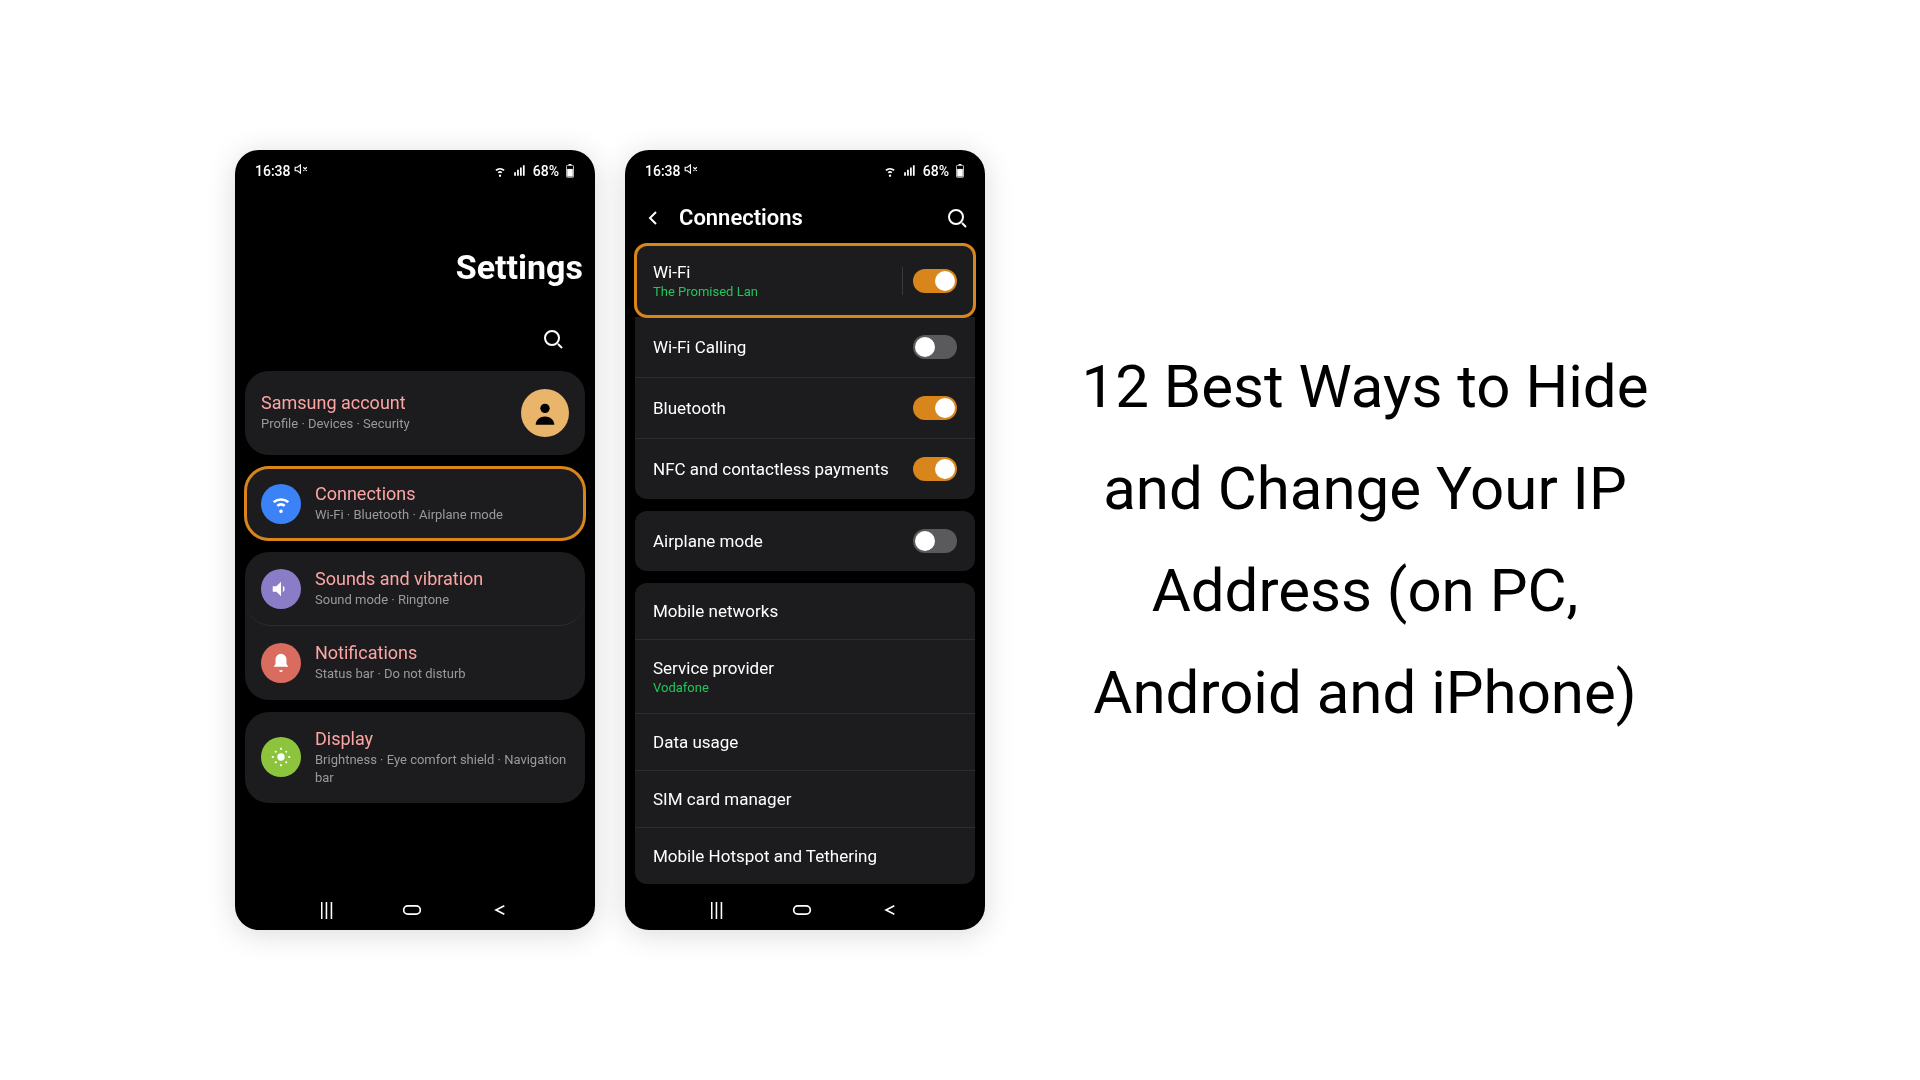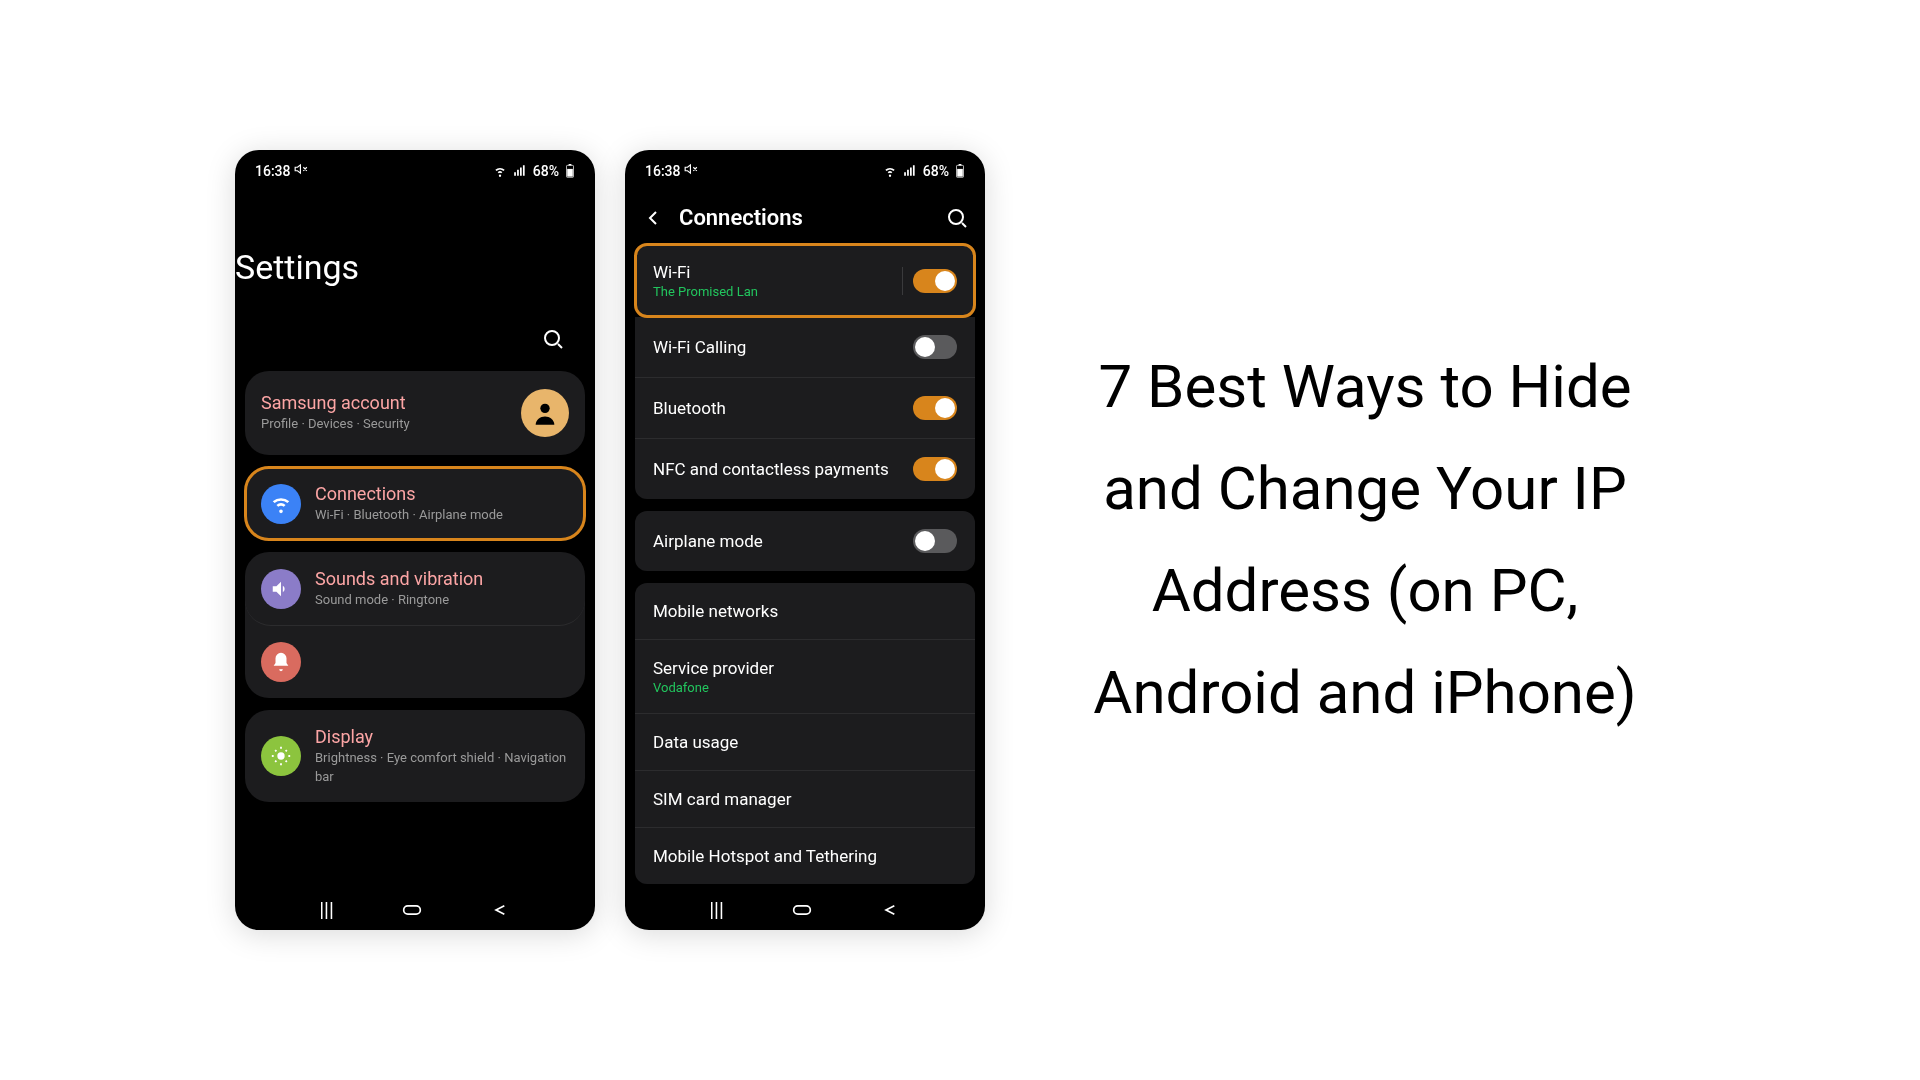--- a/index.html
+++ b/index.html
@@ -3,21 +3,21 @@
 <meta charset="utf-8">
 <style>
 * { margin: 0; padding: 0; box-sizing: border-box; }
 body { width: 1920px; height: 1080px; background: #fff; font-family: -apple-system, BlinkMacSystemFont, 'Segoe UI', Roboto, sans-serif; display: flex; align-items: center; justify-content: center; }
 .container { display: flex; align-items: center; gap: 60px; }
 .phones { display: flex; gap: 30px; }
 .phone { width: 360px; height: 780px; background: #000; border-radius: 24px; overflow: hidden; box-shadow: 0 4px 30px rgba(0,0,0,0.15); position: relative; }
 .status-bar { display: flex; justify-content: space-between; align-items: center; padding: 12px 20px 8px; color: #fff; font-size: 14px; font-weight: 500; }
 .status-right { display: flex; align-items: center; gap: 6px; }
 .sb-icon { display: inline-flex; align-items: center; }
-.settings-title { text-align: left; color: #fff; font-size: 34px; font-weight: 400; padding: 60px 0 40px; }
+.settings-title { text-align: right; color: #fff; font-size: 34px; font-weight: 700; padding: 60px 12px 40px; }
 .search-row { display: flex; justify-content: flex-end; padding: 0 30px 20px; }
 .search-btn { width: 24px; height: 24px; color: #fff; }
 .card { background: #1c1c1e; border-radius: 24px; margin: 0 10px 12px; overflow: hidden; }
 .card-row { display: flex; align-items: center; padding: 16px 16px; gap: 14px; }
 .card-row-bordered { border-bottom: 1px solid #2c2c2e; border-radius: 26px; }
 .card-row-bordered:last-child { border-bottom: none; }
 .account-row { padding: 18px 16px; }
 .icon-circle { width: 40px; height: 40px; border-radius: 50%; display: flex; align-items: center; justify-content: center; flex-shrink: 0; }
 .icon-circle.blue { background: #3b82f6; }
 .icon-circle.purple { background: #8b7cc8; }
@@ -140,20 +140,24 @@
             <div class="row-title">Sounds and vibration</div>
             <div class="row-sub">Sound mode  ·  Ringtone</div>
           </div>
         </div>
         <div class="card-row card-row-bordered">
           <div class="icon-circle red">
             <svg viewBox="0 0 24 24">
                 <path d="M12 2a6 6 0 0 0-6 6v5l-2 3h16l-2-3V8a6 6 0 0 0-6-6zm-2 18a2 2 0 0 0 4 0z"></path>
               </svg>
           </div>
+          <div class="row-content">
+            <div class="row-title">Notifications</div>
+            <div class="row-sub">Status bar  ·  Do not disturb</div>
+          </div>
         </div>
       </div>
 
       <div class="card">
         <div class="card-row">
           <div class="icon-circle green">
             <svg viewBox="0 0 24 24">
                 <circle cx="12" cy="12" r="4"></circle>
                 <path d="M12 2v2m0 16v2M4 12H2m20 0h-2M5.6 5.6l1.4 1.4m10 10 1.4 1.4M5.6 18.4 7 17m10-10 1.4-1.4" stroke="#fff" stroke-width="2"></path>
               </svg>
@@ -308,14 +312,14 @@
           </span>
         <span class="nav-item">
             <svg viewBox="0 0 24 14">
               <path d="M16 2 6 7l10 5"></path>
             </svg>
           </span>
       </div>
     </div>
   </div>
 
-  <div class="headline">7 Best Ways to Hide and Change Your IP Address (on PC, Android and iPhone)</div>
+  <div class="headline">12 Best Ways to Hide and Change Your IP Address (on PC, Android and iPhone)</div>
 </div>
 
 </body></html>

